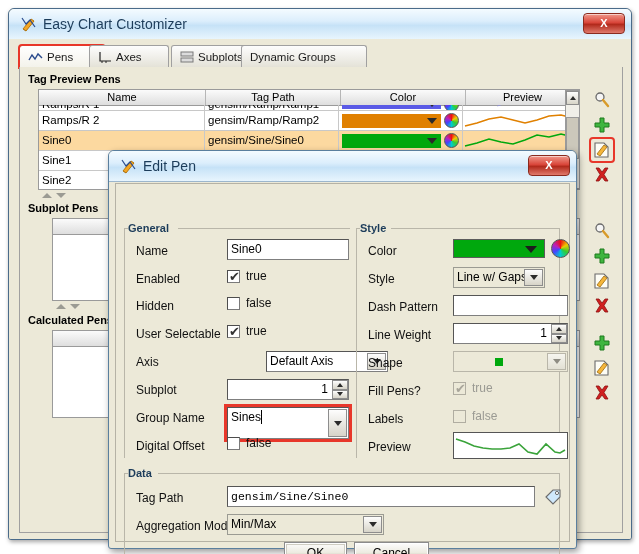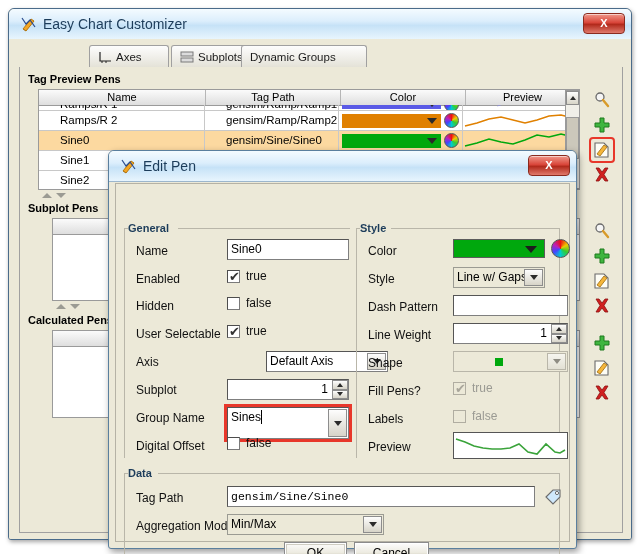--- a/index.html
+++ b/index.html
@@ -58,21 +58,21 @@
   .sect-label{position:absolute;font-weight:bold;font-size:11px;color:#000;}
   
   .tbl{position:absolute;border:1px solid #9a9a9a;background:#fff;overflow:hidden;}
   .tbl-head{display:flex;height:15px;background:linear-gradient(to bottom,#fbfbfb,#dedede);
     border-bottom:1px solid #9a9a9a;}
   .th{flex:1;text-align:center;font-size:11px;line-height:15px;border-right:1px solid #b6b6b6;
       color:#000;overflow:hidden;white-space:nowrap;}
   .th:last-child{border-right:none;}
   .trow{display:flex;height:19px;border-bottom:1px solid #c8c8c8;}
   .trow.sel{background:#fcd9a0;}
-  .td{border-right:1px solid #c8c8c8;font-size:11.5px;line-height:19px;padding:0 21px;
+  .td{border-right:1px solid #c8c8c8;font-size:11.5px;line-height:19px;padding:0 3px;
       overflow:hidden;white-space:nowrap;box-sizing:border-box;}
   .td:last-child{border-right:none;}
   .colorcell{display:flex;align-items:center;gap:3px;padding:2px 3px;box-sizing:border-box;}
   .swatch{flex:1;height:14px;position:relative;}
   .swatch .caret{position:absolute;right:4px;top:4px;width:0;height:0;
     border-left:5px solid transparent;border-right:5px solid transparent;border-top:6px solid #2a2a2a;}
   .wheel{width:13px;height:13px;border-radius:50%;flex:none;
     background:conic-gradient(#e11,#ec0,#3c3,#0cc,#44f,#b2b,#e11);
     border:1px solid #555;}
   
@@ -154,20 +154,28 @@
         <path d="M1 2 L5 8 L9 4 L14 11" fill="none" stroke="#2a4b8d" stroke-width="1.2"></path>
       </svg>
     </span>
     <span class="tb-title">Easy Chart Customizer</span>
     <div class="winbtn" id="main-close">X</div>
   </div>
 
   <div class="winbody">
 
     <div class="tabstrip">
+      <div class="tab active sel-outline" style="left:0px;width:68px;">
+        <span>
+          <svg width="15" height="11" viewBox="0 0 15 11">
+              <path d="M1 8 L4 3 L7 7 L10 2 L14 6" fill="none" stroke="#2a4b8d" stroke-width="1.4"></path>
+            </svg>
+        </span>
+        <span>Pens</span>
+      </div>
       <div class="tab" style="left:70px;width:62px;">
         <span>
           <svg width="14" height="12" viewBox="0 0 14 12">
               <path d="M2 1 L2 10 L13 10" fill="none" stroke="#222" stroke-width="1.2"></path>
               <path d="M4 10 L4 12 M8 10 L8 12" stroke="#222" stroke-width="1"></path>
             </svg>
         </span>
         <span>Axes</span>
       </div>
       <div class="tab" style="left:152px;width:82px;">

